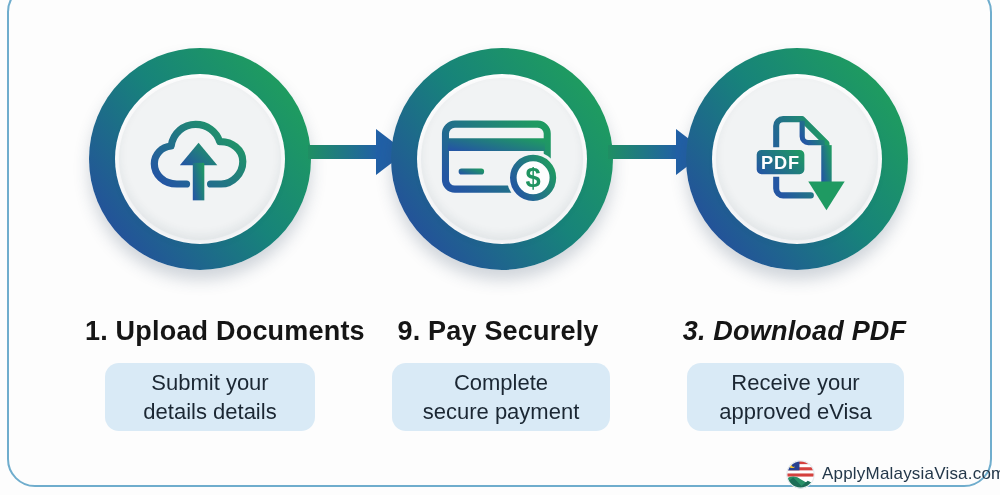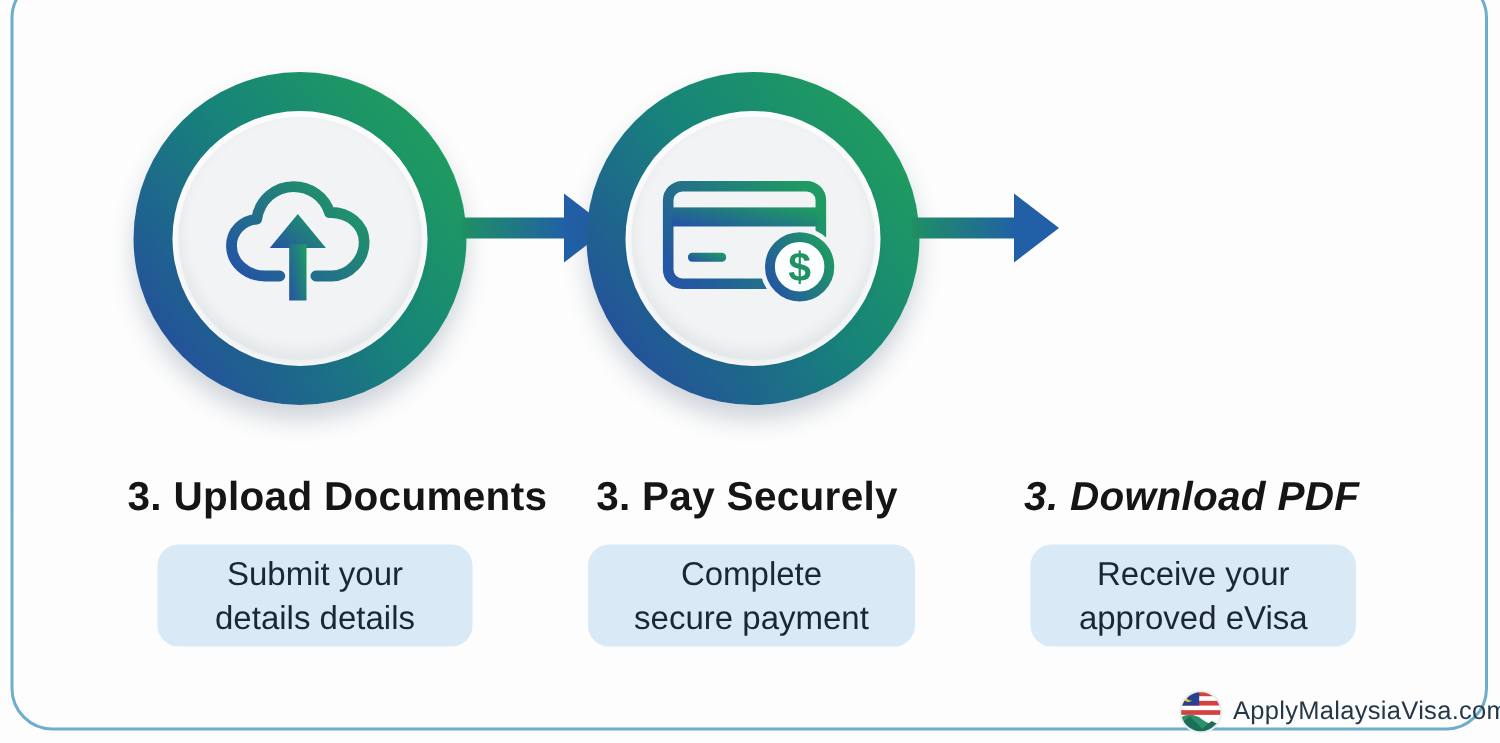--- a/index.html
+++ b/index.html
@@ -135,23 +135,44 @@
         </svg>
       </span>
     </div>
   </div>
 
   <div class="flow-arrow" id="arrow-2">
     <div class="shaft"></div>
     <div class="head"></div>
   </div>
 
-
-  <div class="step-title" id="title-1">3. Upload Documents</div>
-  <div class="step-title" id="title-2">3. Pay Securely</div>
+  <div class="ring" id="ring-3">
+    <div class="ring-gap"></div>
+    <div class="disc">
+      <span>
+        <svg width="104" height="112" viewBox="0 0 120 128">
+          <defs>
+            <linearGradient id="g3" x1="0" y1="0.8" x2="1" y2="0.2">
+              <stop offset="0" stop-color="#2456a3"></stop>
+                <stop offset="1" stop-color="#1f9a62"></stop>
+            </linearGradient>
+          </defs>
+          <path d="M76 106 H44 a8 8 0 0 1 -8 -8 V26 a8 8 0 0 1 8 -8 H66 L94 46 V58" fill="none" stroke="url(#g3)" stroke-width="7" stroke-linecap="round" stroke-linejoin="round"></path>
+          <path d="M66 20 V38 a7 7 0 0 0 7 7 H92" fill="none" stroke="url(#g3)" stroke-width="6" stroke-linejoin="round"></path>
+          <rect x="88" y="48" width="12" height="44" fill="url(#g3)"></rect>
+          <polygon points="73,90 115,90 94,123" fill="#1f9a62"></polygon>
+          <rect x="12" y="52" width="58" height="31" rx="7" fill="url(#g3)" stroke="#f1f3f4" stroke-width="3"></rect>
+          <text x="41" y="75" text-anchor="middle" font-family="Liberation Sans, sans-serif" font-size="21" font-weight="bold" letter-spacing="1" fill="#ffffff">PDF</text>
+        </svg>
+      </span>
+    </div>
+  </div>
+
+  <div class="step-title" id="title-1">1. Upload Documents</div>
+  <div class="step-title" id="title-2">9. Pay Securely</div>
   <div class="step-title" id="title-3">3. Download PDF</div>
 
   <div class="desc-box" id="box-1">
     <span>Submit your</span>
     <span>details details</span>
   </div>
   <div class="desc-box" id="box-3">
     <span>Receive your</span>
     <span>approved eVisa</span>
   </div>

